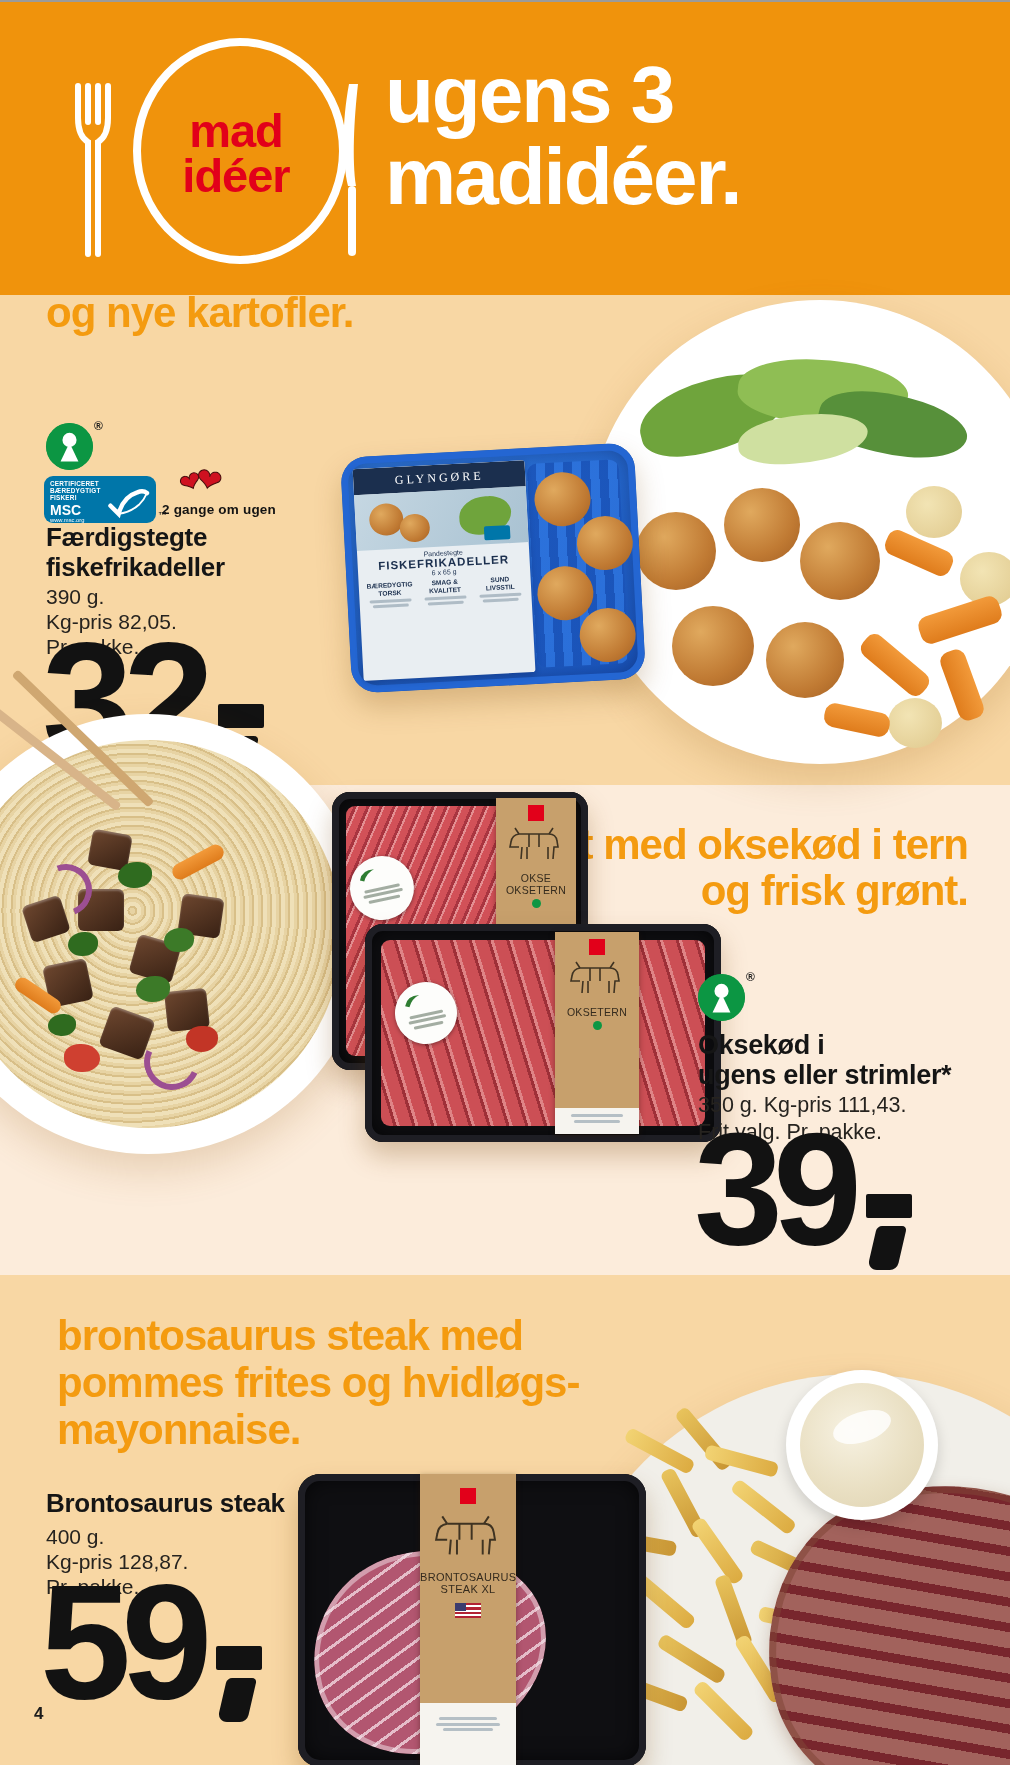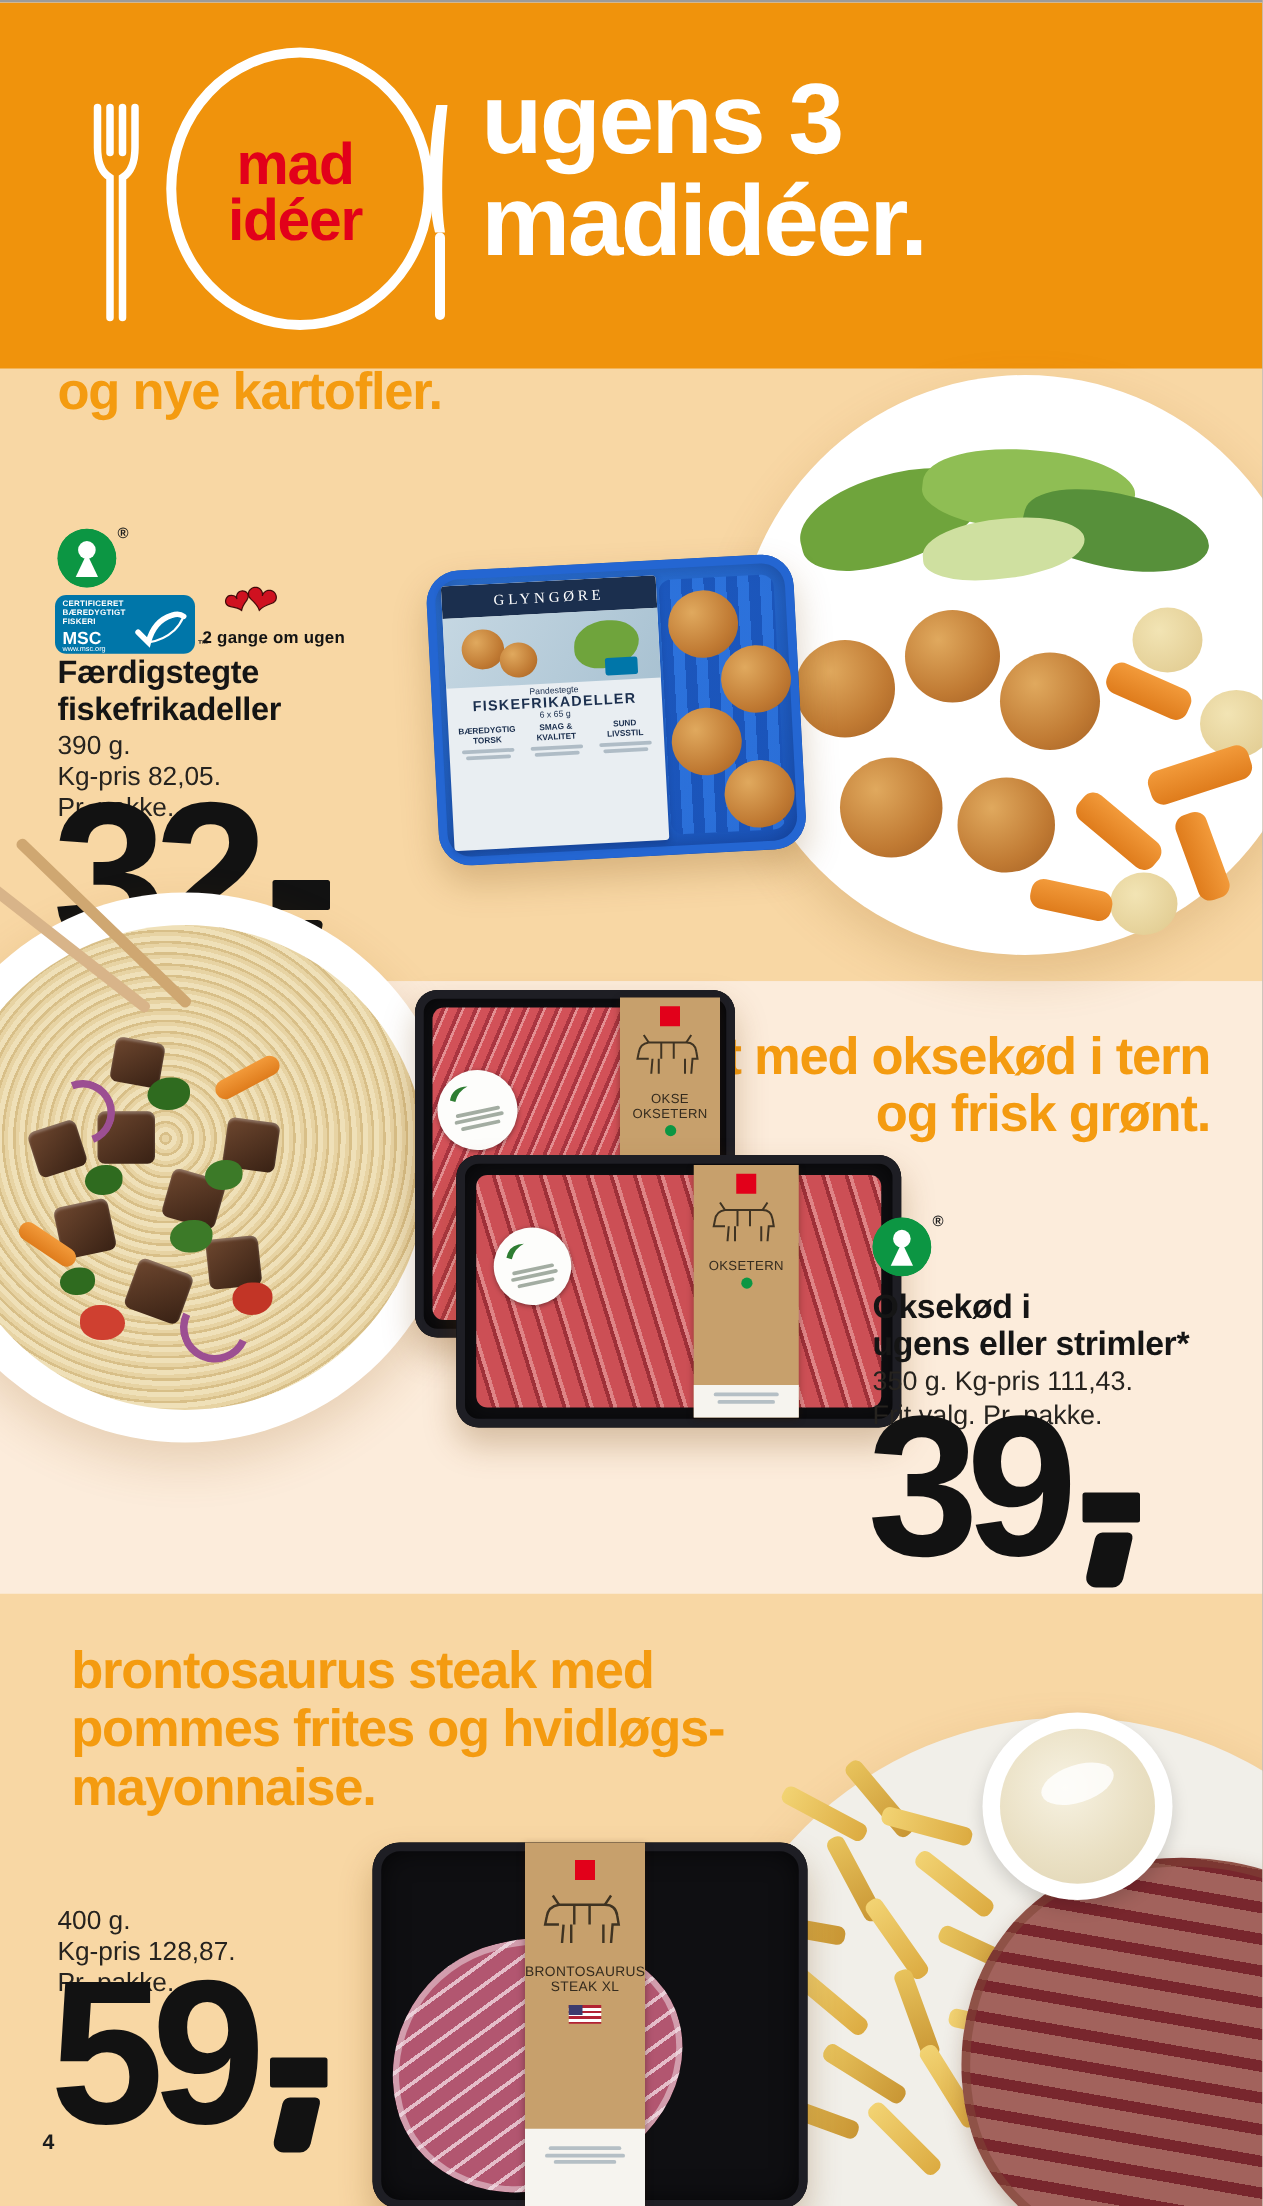--- a/index.html
+++ b/index.html
@@ -384,20 +384,21 @@
       </div>
     </div>
   </div>
 
   <div class="abs sec-head" style="left:57px;top:1310px;line-height:47px">
     <div>brontosaurus steak med</div>
     <div>pommes frites og hvidløgs-</div>
     <div>mayonnaise.</div>
   </div>
 
+  <div class="abs prod-name" style="left:46px;top:1486px">Brontosaurus steak</div>
   <div class="abs prod-det" style="left:46px;top:1522px">
     <div>400 g.</div>
     <div>Kg-pris 128,87.</div>
     <div>Pr. pakke.</div>
   </div>
   <div class="abs price" style="left:40px;top:1580px">
     <span class="digits">59</span>
     <span class="psuf">
         <span class="pdash"></span>
         <span class="pcomma"></span>

